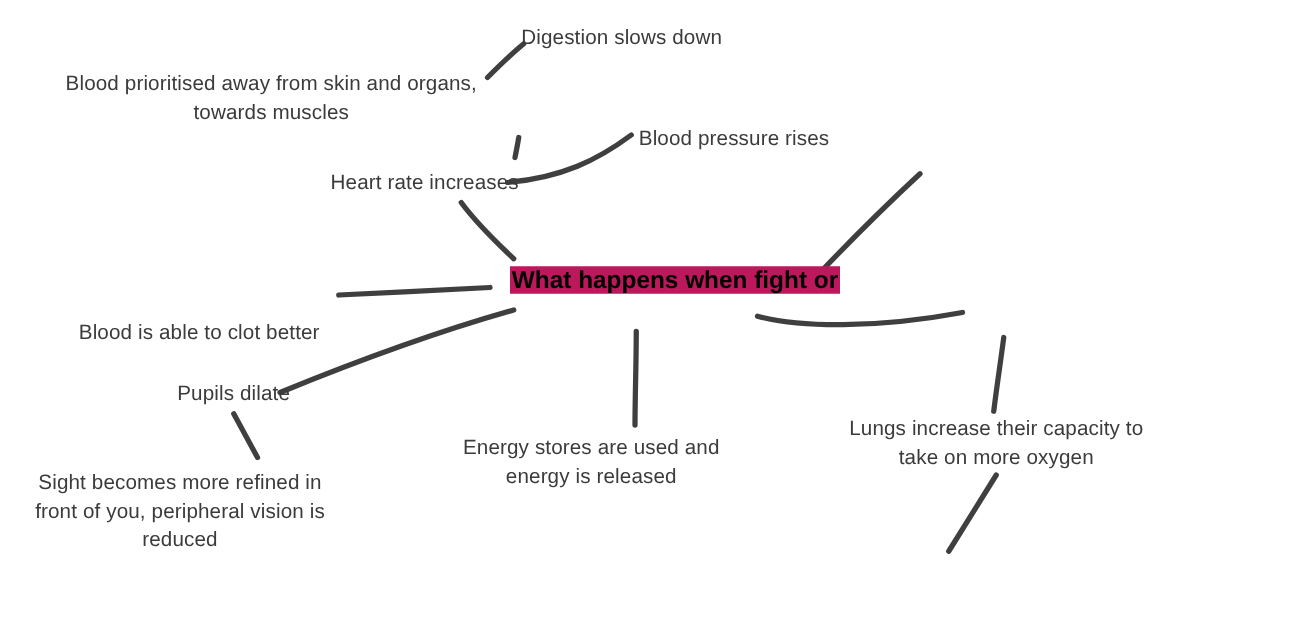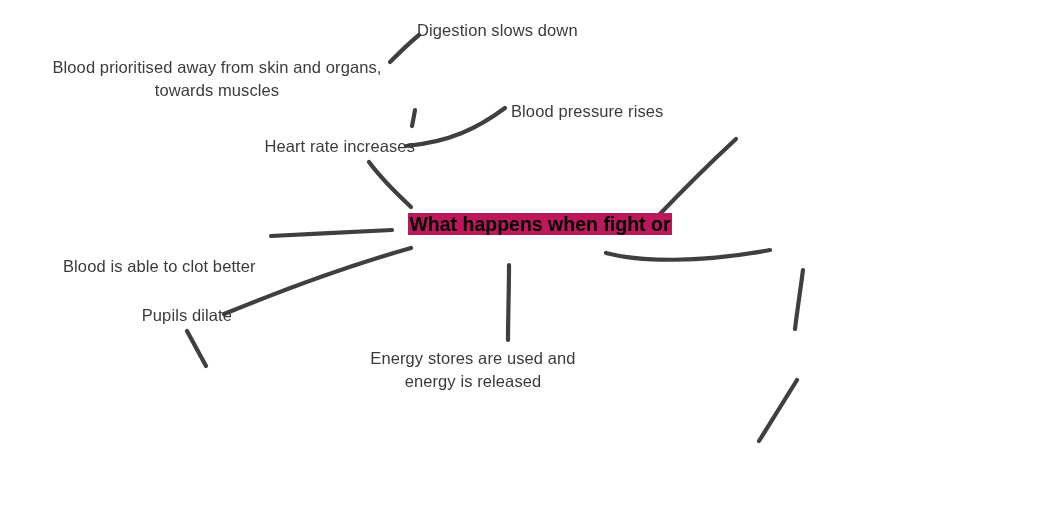--- a/index.html
+++ b/index.html
@@ -87,19 +87,24 @@
   <div class="node" style="left:245px; top:135px; width:170px; text-align:right;">Heart rate increases</div>
 
   <div class="node" style="left:511px; top:100px; width:180px; text-align:left;">Blood pressure rises</div>
 
 
   <div class="node" style="left:63px; top:225px; width:210px; text-align:left;margin-top:30px;">Blood is able to clot better</div>
 
 
   <div class="node" style="left:122px; top:304px; width:110px; text-align:right;">Pupils dilate</div>
 
+  <div class="node" style="left:672px; top:332px; width:250px;">Lungs increase their capacity to
+take on more oxygen</div>
 
+  <div class="node" style="left:9px; top:375px; width:270px;">Sight becomes more refined in
+front of you, peripheral vision is
+reduced</div>
 
   <div class="node" style="left:358px; top:347px; width:230px;">Energy stores are used and
 energy is released</div>
 
 
 </div>
 
 </body></html>

